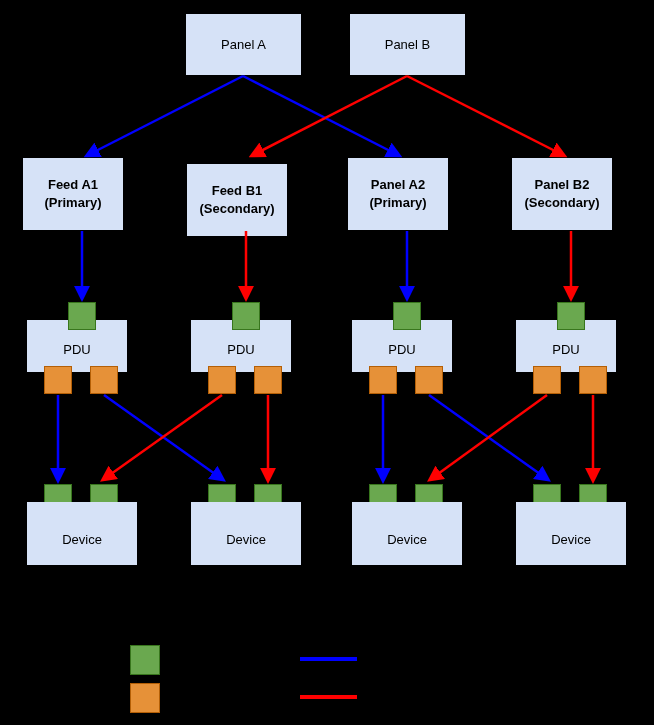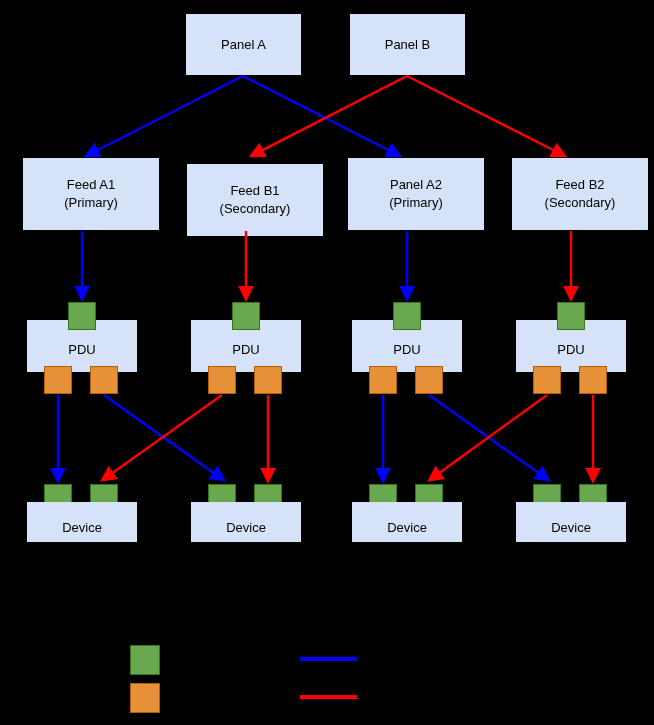--- a/index.html
+++ b/index.html
@@ -6,23 +6,23 @@
   #canvas{
     position:relative;width:654px;height:725px;background:#000;
     font-family:"Liberation Sans",sans-serif;overflow:hidden;
   }
   .box{
     position:absolute;background:var(--box_fill);color:#000;
     display:flex;flex-direction:column;align-items:center;justify-content:center;
     font-size:13px;line-height:1.35;text-align:center;box-sizing:border-box;
   }
   .box--panel{width:115px;height:61px;}
-  .box--feed{width:136px;height:72px;}
-  .box--pdu{width:110px;height:52px;padding-top:8px;}
-  .box--device{width:110px;height:40px;padding-top:12px;}
+  .box--feed{width:100px;height:72px;font-weight:bold;}
+  .box--pdu{width:100px;height:52px;padding-top:8px;}
+  .box--device{width:110px;height:63px;padding-top:12px;}
   .port{
     position:absolute;width:28px;height:28px;box-sizing:border-box;
   }
   .port--green{background:var(--green);border:1px solid var(--green_border);}
   .port--orange{background:var(--orange);border:1px solid var(--orange_border);}
   #edges-svg{position:absolute;left:0;top:0;width:654px;height:725px;pointer-events:none;}
   .legend-square{position:absolute;width:30px;height:30px;box-sizing:border-box;}
   .legend-line{position:absolute;width:57px;height:4px;}
   .legend-line--blue{background:var(--blue);}
   .legend-line--red{background:var(--red);}
@@ -45,21 +45,21 @@
   </div>
   <div class="box box--feed" style="left:187px;top:164px;">
     <span>Feed B1</span>
     <span>(Secondary)</span>
   </div>
   <div class="box box--feed" style="left:348px;top:158px;">
     <span>Panel A2</span>
     <span>(Primary)</span>
   </div>
   <div class="box box--feed" style="left:512px;top:158px;">
-    <span>Feed B2</span>
+    <span>Panel B2</span>
     <span>(Secondary)</span>
   </div>
 
   <div class="box box--pdu" style="left:27px;top:320px;">
     <span>PDU</span>
   </div>
   <div class="box box--pdu" style="left:191px;top:320px;">
     <span>PDU</span>
   </div>
   <div class="box box--pdu" style="left:352px;top:320px;">

